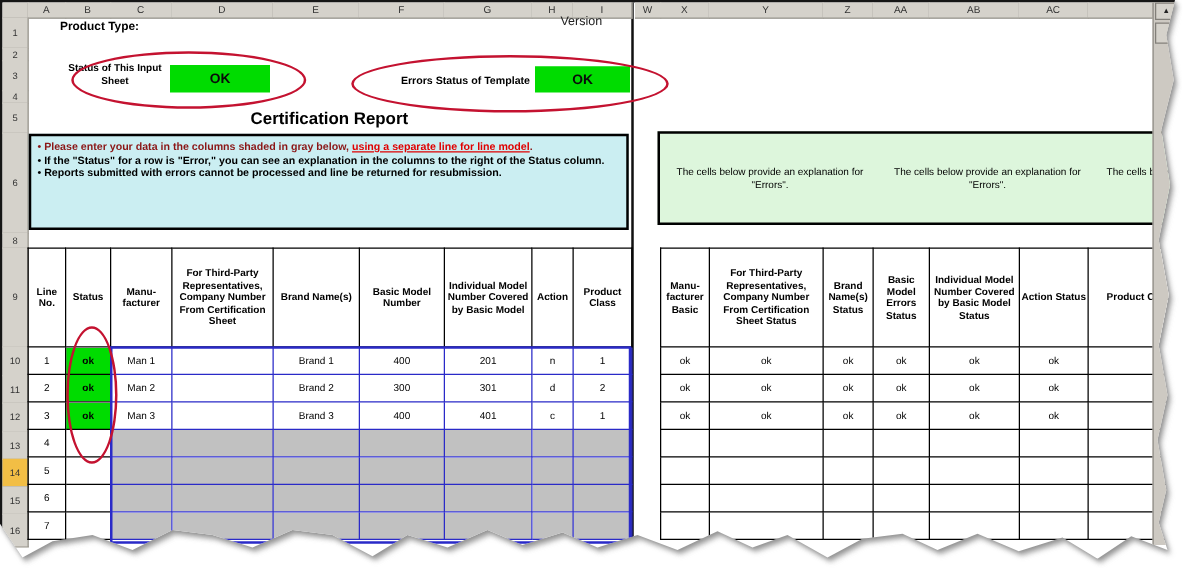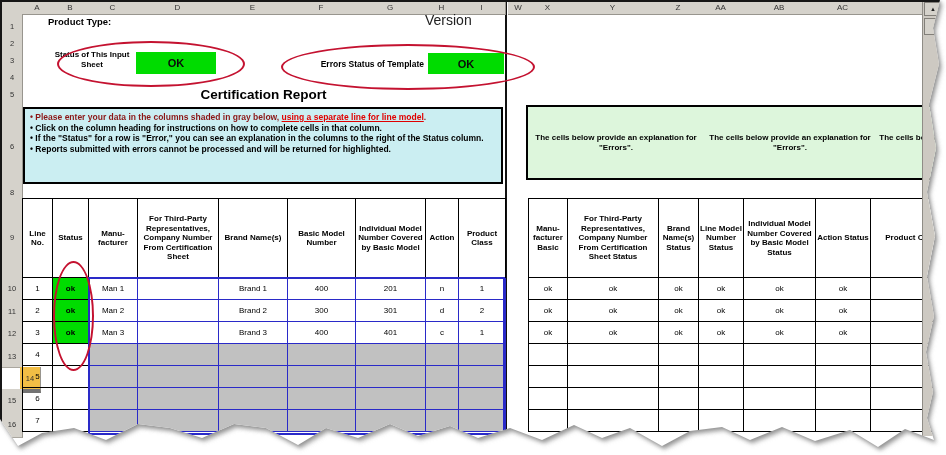--- a/index.html
+++ b/index.html
@@ -9,42 +9,42 @@
   .sheet{position:absolute;inset:0;background:#fff;
     clip-path:polygon(0px 0px,940px 0px,933px 28px,939px 64px,929px 104px,936px 148px,927px 192px,935px 236px,927px 276px,934px 316px,926px 352px,933px 392px,927px 418px,934px 440px,905px 429px,878px 447px,850px 430px,815px 441px,782px 427px,750px 440px,722px 427px,690px 431px,662px 446px,630px 428px,602px 438px,574px 425px,542px 440px,510px 428px,478px 438px,450px 426px,418px 436px,390px 424px,358px 438px,326px 428px,298px 445px,266px 428px,234px 424px,202px 438px,170px 428px,138px 424px,106px 440px,74px 428px,42px 433px,18px 446px,6px 428px,0px 419px);}
   .abs{position:absolute;}
   .topline{left:0;top:0;width:940px;height:2px;background:#161616;}
   .leftline{left:0;top:0;width:2px;height:428px;background:#161616;}
   .divider{left:505px;top:2px;width:2px;height:430px;background:#111;}
   .chead{top:2px;height:12px;background:var(--chrome-bg,#D5D2CB);border-right:1px solid #98958e;border-bottom:1px solid #98958e;
     font-size:8px;color:#333;display:flex;align-items:center;justify-content:center;line-height:1;}
   .rhead{left:2px;width:20px;background:var(--chrome-bg,#D5D2CB);border-right:1px solid #98958e;border-bottom:1px solid #aaa79f;
     font-size:7.5px;color:#333;display:flex;align-items:center;justify-content:center;}
-  .rhead.hl{background:var(--row-highlight,#F2BE45);border-bottom:4px solid #737373;margin-left:18px;}
+  .rhead.hl{background:var(--row-highlight,#F2BE45);border-bottom:1px solid #737373;}
   .ptype{left:48px;top:16px;font-size:9.5px;font-weight:bold;color:#000;}
-  .version{left:425px;top:12px;width:80px;text-align:left;font-size:14px;color:#222;}
+  .version{left:425px;top:12px;width:80px;text-align:center;font-size:10px;color:#222;}
   .stlabel{left:50px;top:50px;width:84px;text-align:center;font-size:8px;font-weight:bold;line-height:10px;}
   .okbox{background:var(--ok-green,#00DC00);display:flex;align-items:center;justify-content:center;
     font-size:11px;font-weight:bold;color:#0a0a0a;}
   .ok1{left:136px;top:52px;width:80px;height:22px;}
   .ok2{left:428px;top:53px;width:76px;height:21px;}
   .ellipse{border:2.5px solid var(--red-circle,#C41230);border-radius:50%;pointer-events:none;}
   .el1{left:57px;top:41px;width:184px;height:42px;}
   .el2{left:281px;top:44px;width:250px;height:42px;}
   .el3{left:53px;top:261px;width:37px;height:106px;}
   .ovlabel{left:280px;top:59px;width:144px;text-align:right;font-size:8.5px;font-weight:bold;}
   .title{left:22px;top:87px;width:483px;text-align:center;font-size:13.5px;font-weight:bold;color:#000;}
   .instr{left:23px;top:107px;width:480px;height:77px;background:var(--instructions-bg,#CBEEF2);
     border:2px solid #000;box-sizing:border-box;padding:3px 5px;font-size:8.5px;font-weight:bold;line-height:10.6px;color:#000;}
   .instr .em{color:#8B1616;}
   .instr a{color:#E00000;text-decoration:underline;cursor:pointer;}
   .greenbox{left:526px;top:105px;width:424px;height:75px;background:var(--explanation-bg,#DDF6DC);
     border:2px solid #000;box-sizing:border-box;}
   .gnote{position:absolute;top:0;bottom:0;width:168px;display:flex;align-items:center;justify-content:center;
-    text-align:center;font-size:8px;font-weight:bold;line-height:10px;color:#000;}
+    text-align:center;font-size:8px;font-weight:normal;line-height:10px;color:#000;}
   table.grid{position:absolute;border-collapse:collapse;table-layout:fixed;}
   table.grid th{border:1px solid #000;background:#fff;font-size:8px;font-weight:bold;text-align:center;
     vertical-align:middle;padding:1px;line-height:9.5px;overflow:hidden;}
   table.grid td{font-size:8px;text-align:center;vertical-align:middle;padding:0 1px;overflow:hidden;white-space:nowrap;}
   td.blk{border:1px solid #000;}
   td.blu{border:1px solid var(--blue-border,#2A2AC8);}
   td.gray{background:var(--gray-cell,#C1C1C1);}
   td.okgreen{background:var(--ok-green,#00DC00);font-weight:bold;font-size:7.5px;}
   .bluebox{left:88px;top:277px;width:417px;height:158px;border:2px solid var(--blue-border,#2A2AC8);
     box-sizing:border-box;pointer-events:none;}
@@ -110,23 +110,22 @@
     <div class="abs ellipse el1"></div>
 
     <div class="abs ovlabel">Errors Status of Template</div>
     <div class="abs okbox ok2">OK</div>
     <div class="abs ellipse el2"></div>
 
     <div class="abs title">Certification Report</div>
 
     <div class="abs instr" id="instr">
         <div><span class="em">• Please enter your data in the columns shaded in gray below, </span><a>using a separate line for line model</a><span class="em">.</span></div>
-        <div>• Click on the column heading for instructions on how to complete cells in that column.</div>
         <div>• If the "Status" for a row is "Error," you can see an explanation in the columns to the right of the Status column.</div>
-        <div>• Reports submitted with errors cannot be processed and will be returned for highlighted.</div>
+        <div>• Reports submitted with errors cannot be processed and line be returned for resubmission.</div>
       </div>
 
     <div class="abs greenbox" id="greenbox">
         <div class="gnote" style="left: 4px;">The cells below provide an explanation for "Errors".</div>
         <div class="gnote" style="left: 178px;">The cells below provide an explanation for "Errors".</div>
         <div class="gnote" style="left: 348px;">The cells below provide an explanation for "Errors".</div>
       </div>
 
     <table class="grid" id="ltable" style="left:22px;top:198px;width:483px;">
         <colgroup>
@@ -241,21 +240,21 @@
           <col style="width: 45px;">
           <col style="width: 72px;">
           <col style="width: 55px;">
           <col style="width: 110px;">
         </colgroup>
         <thead>
           <tr style="height: 79px;">
             <th>Manu-facturer Basic</th>
             <th>For Third-Party Representatives, Company Number From Certification Sheet Status</th>
             <th>Brand Name(s) Status</th>
-            <th>Line Model Number Status</th>
+            <th>Basic Model Errors Status</th>
             <th>Individual Model Number Covered by Basic Model Status</th>
             <th>Action Status</th>
             <th>Product Class Status</th>
           </tr>
         </thead>
         <tbody>
           <tr style="height: 22px;">
             <td class="blk">ok</td>
             <td class="blk">ok</td>
             <td class="blk">ok</td>

